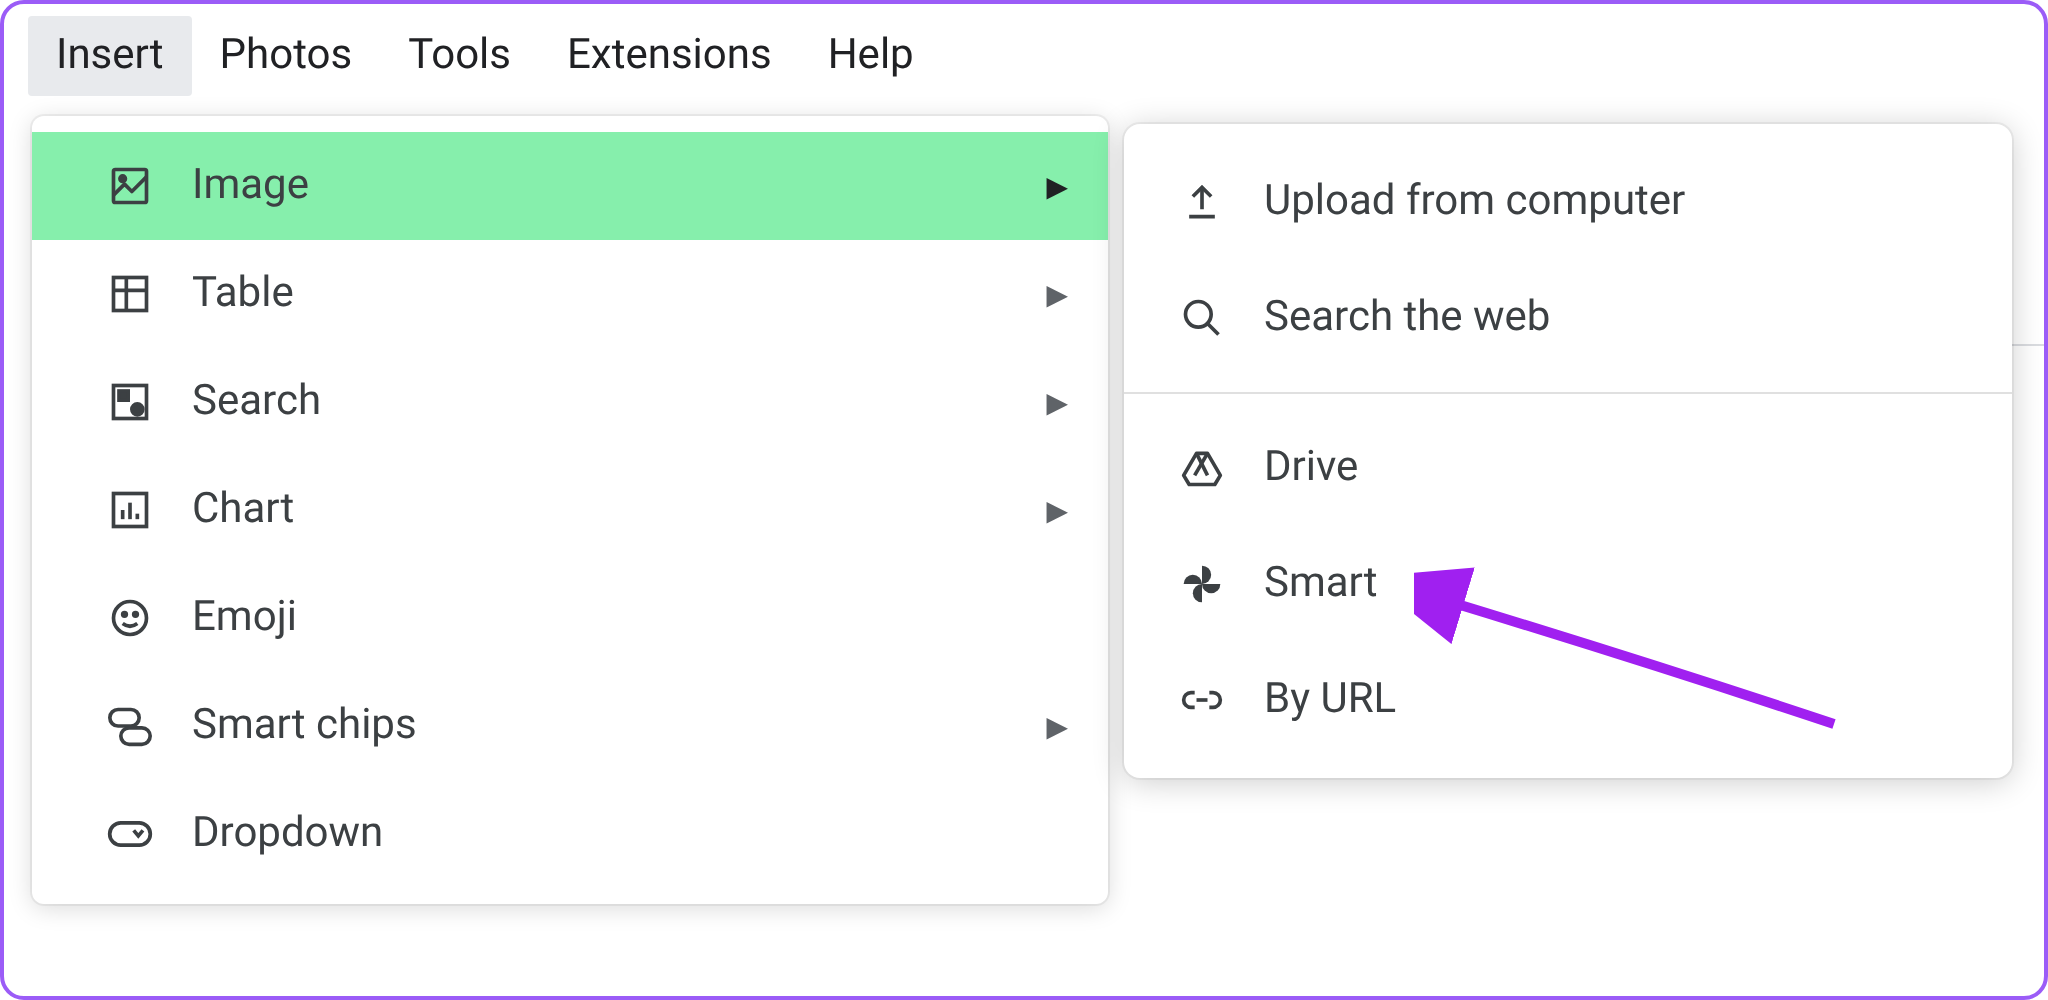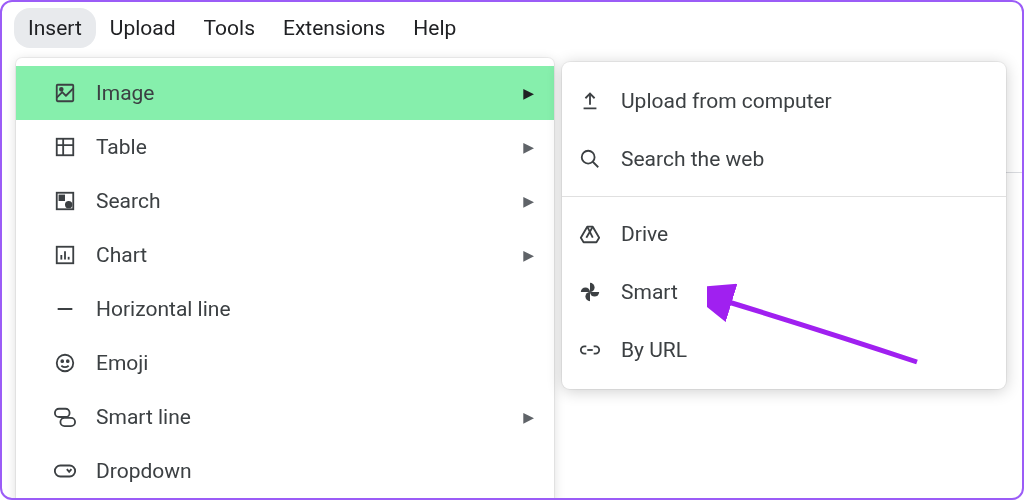--- a/index.html
+++ b/index.html
@@ -15,21 +15,21 @@
     }
     .menubar {
       display: flex;
       gap: 0;
       padding: 6px 12px 6px 12px;
       font-size: 21px;
       color: #202124;
     }
     .menubar-item {
       padding: 8px 14px;
-      border-radius: 16px;
+      border-radius: 2px;
       cursor: pointer;
     }
     .menubar-item.active {
       background: #e8eaed;
     }
     .dropdown {
       position: absolute;
       top: 56px;
       left: 14px;
       width: 538px;
@@ -75,21 +75,21 @@
       position: absolute;
       top: 60px;
       left: 560px;
       width: 444px;
       background: #fff;
       border-radius: 8px;
       box-shadow: 0 2px 16px rgba(0,0,0,0.2), 0 0 0 1px rgba(0,0,0,0.05);
       padding: 10px 0;
     }
     .submenu .menu-row {
-      padding-left: 15px;
+      padding-left: 26px;
       height: 58px;
     }
     .submenu .divider {
       height: 1px;
       background: #e0e0e0;
       margin: 8px 0;
     }
     svg { display: block; }
     .arrow-annotation {
       position: absolute;
@@ -106,21 +106,21 @@
       background: #dadce0;
     }
   </style>
 </head>
 <body>
 
 <div class="doc-bg-line"></div>
 
 <div class="menubar">
   <div class="menubar-item active">Insert</div>
-  <div class="menubar-item">Upload</div>
+  <div class="menubar-item">Photos</div>
   <div class="menubar-item">Tools</div>
   <div class="menubar-item">Extensions</div>
   <div class="menubar-item">Help</div>
 </div>
 
 <div class="dropdown">
   <div class="menu-row hover">
     <span class="icon">
       <svg width="22" height="22" viewBox="0 0 24 24" fill="none" stroke="#3c4043" stroke-width="2">
           <rect x="3" y="3" width="18" height="18" rx="1"></rect>
@@ -161,44 +161,36 @@
           <line x1="12" y1="17" x2="12" y2="8"></line>
           <line x1="16" y1="17" x2="16" y2="14"></line>
         </svg>
     </span>
     <span class="label">Chart</span>
     <span class="chevron">▶</span>
   </div>
   <div class="menu-row">
     <span class="icon">
       <svg width="22" height="22" viewBox="0 0 24 24" fill="none" stroke="#3c4043" stroke-width="2">
-          <line x1="4" y1="12" x2="20" y2="12"></line>
-        </svg>
-    </span>
-    <span class="label">Horizontal line</span>
-  </div>
-  <div class="menu-row">
-    <span class="icon">
-      <svg width="22" height="22" viewBox="0 0 24 24" fill="none" stroke="#3c4043" stroke-width="2">
           <circle cx="12" cy="12" r="9"></circle>
           <circle cx="9" cy="10" r="1" fill="#3c4043"></circle>
           <circle cx="15" cy="10" r="1" fill="#3c4043"></circle>
           <path d="M8 15 Q12 18 16 15"></path>
         </svg>
     </span>
     <span class="label">Emoji</span>
   </div>
   <div class="menu-row">
     <span class="icon">
       <svg width="24" height="22" viewBox="0 0 26 24" fill="none" stroke="#3c4043" stroke-width="2">
           <rect x="2" y="3" width="16" height="9" rx="4.5"></rect>
           <rect x="8" y="13" width="16" height="9" rx="4.5"></rect>
         </svg>
     </span>
-    <span class="label">Smart line</span>
+    <span class="label">Smart chips</span>
     <span class="chevron">▶</span>
   </div>
   <div class="menu-row">
     <span class="icon">
       <svg width="24" height="18" viewBox="0 0 26 18" fill="none" stroke="#3c4043" stroke-width="2">
           <rect x="2" y="3" width="22" height="12" rx="6"></rect>
           <polyline points="15,7 17.5,10 20,7" fill="none"></polyline>
         </svg>
     </span>
     <span class="label">Dropdown</span>

